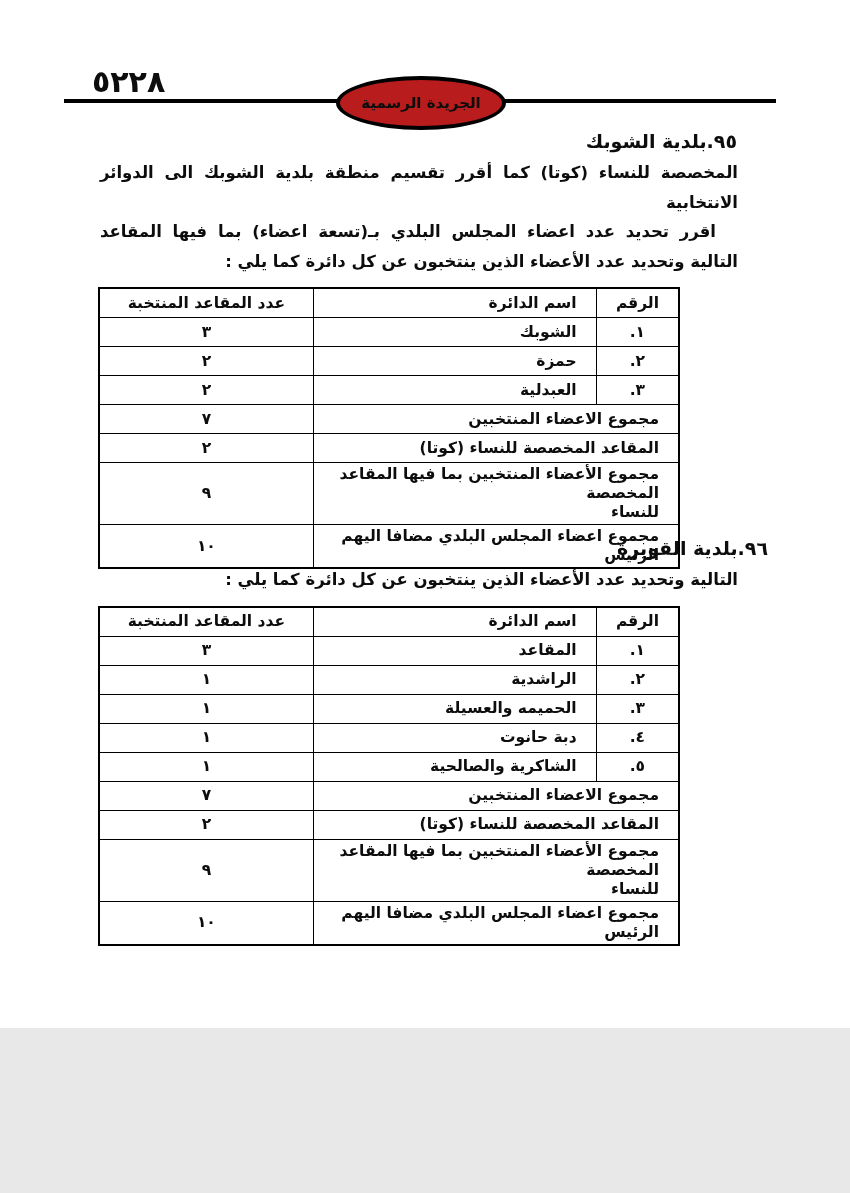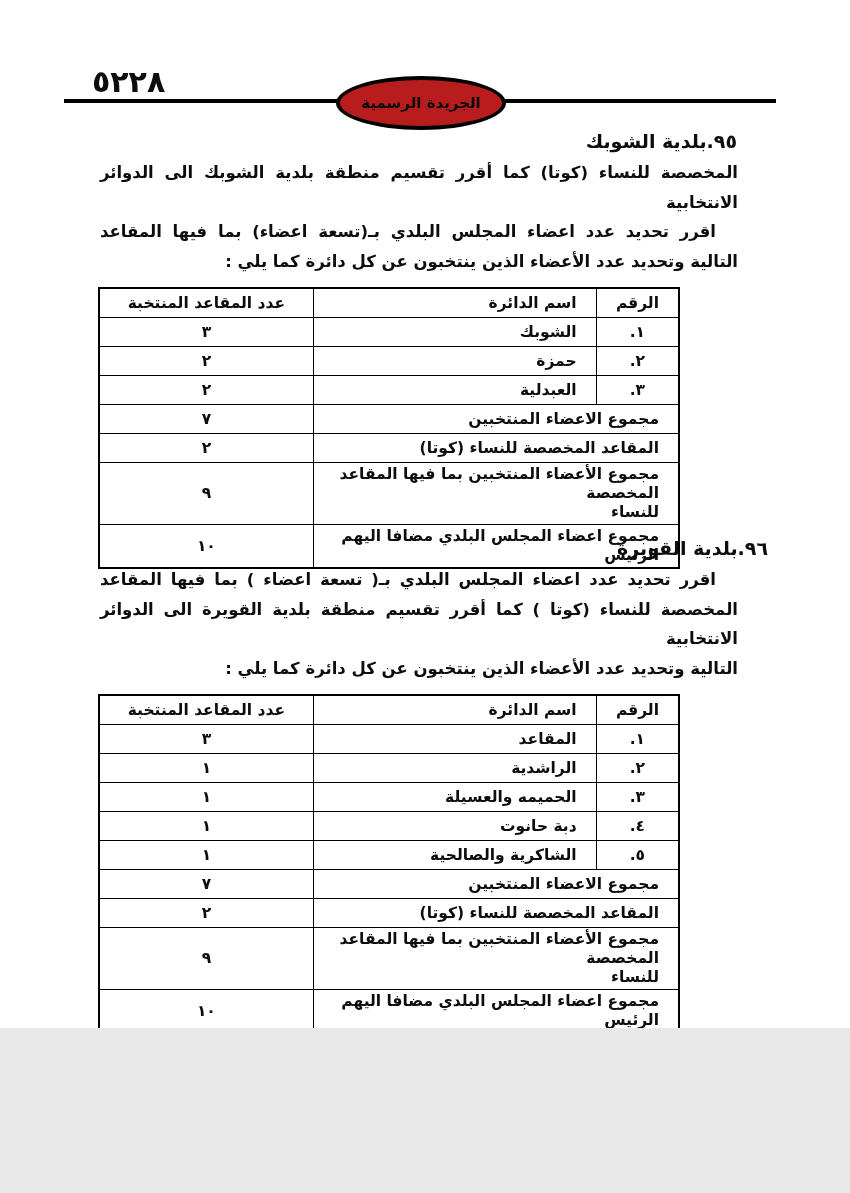--- a/index.html
+++ b/index.html
@@ -143,22 +143,20 @@
             <td class="summary-label-cell" colspan="2">مجموع اعضاء المجلس البلدي مضافا اليهم الرئيس</td>
             <td class="summary-value-cell">١٠</td>
           </tr>
         </tbody>
     </table>
   </div>
 
   <div class="section section-96">
     <div class="section-title">٩٦.بلدية القويرة</div>
     <div class="decree-paragraph">
-      <div class="para-line first">اقرر تحديد عدد اعضاء المجلس البلدي بـ( تسعة اعضاء ) بما فيها المقاعد</div>
-      <div class="para-line">المخصصة للنساء (كوتا ) كما أقرر تقسيم منطقة بلدية القويرة الى الدوائر الانتخابية</div>
       <div class="para-line last">التالية وتحديد عدد الأعضاء الذين ينتخبون عن كل دائرة كما يلي :</div>
     </div>
     <table class="districts-table">
       <colgroup>
           <col class="col-num">
           <col class="col-district">
           <col class="col-seats">
         </colgroup>
       <thead>
         <tr>

